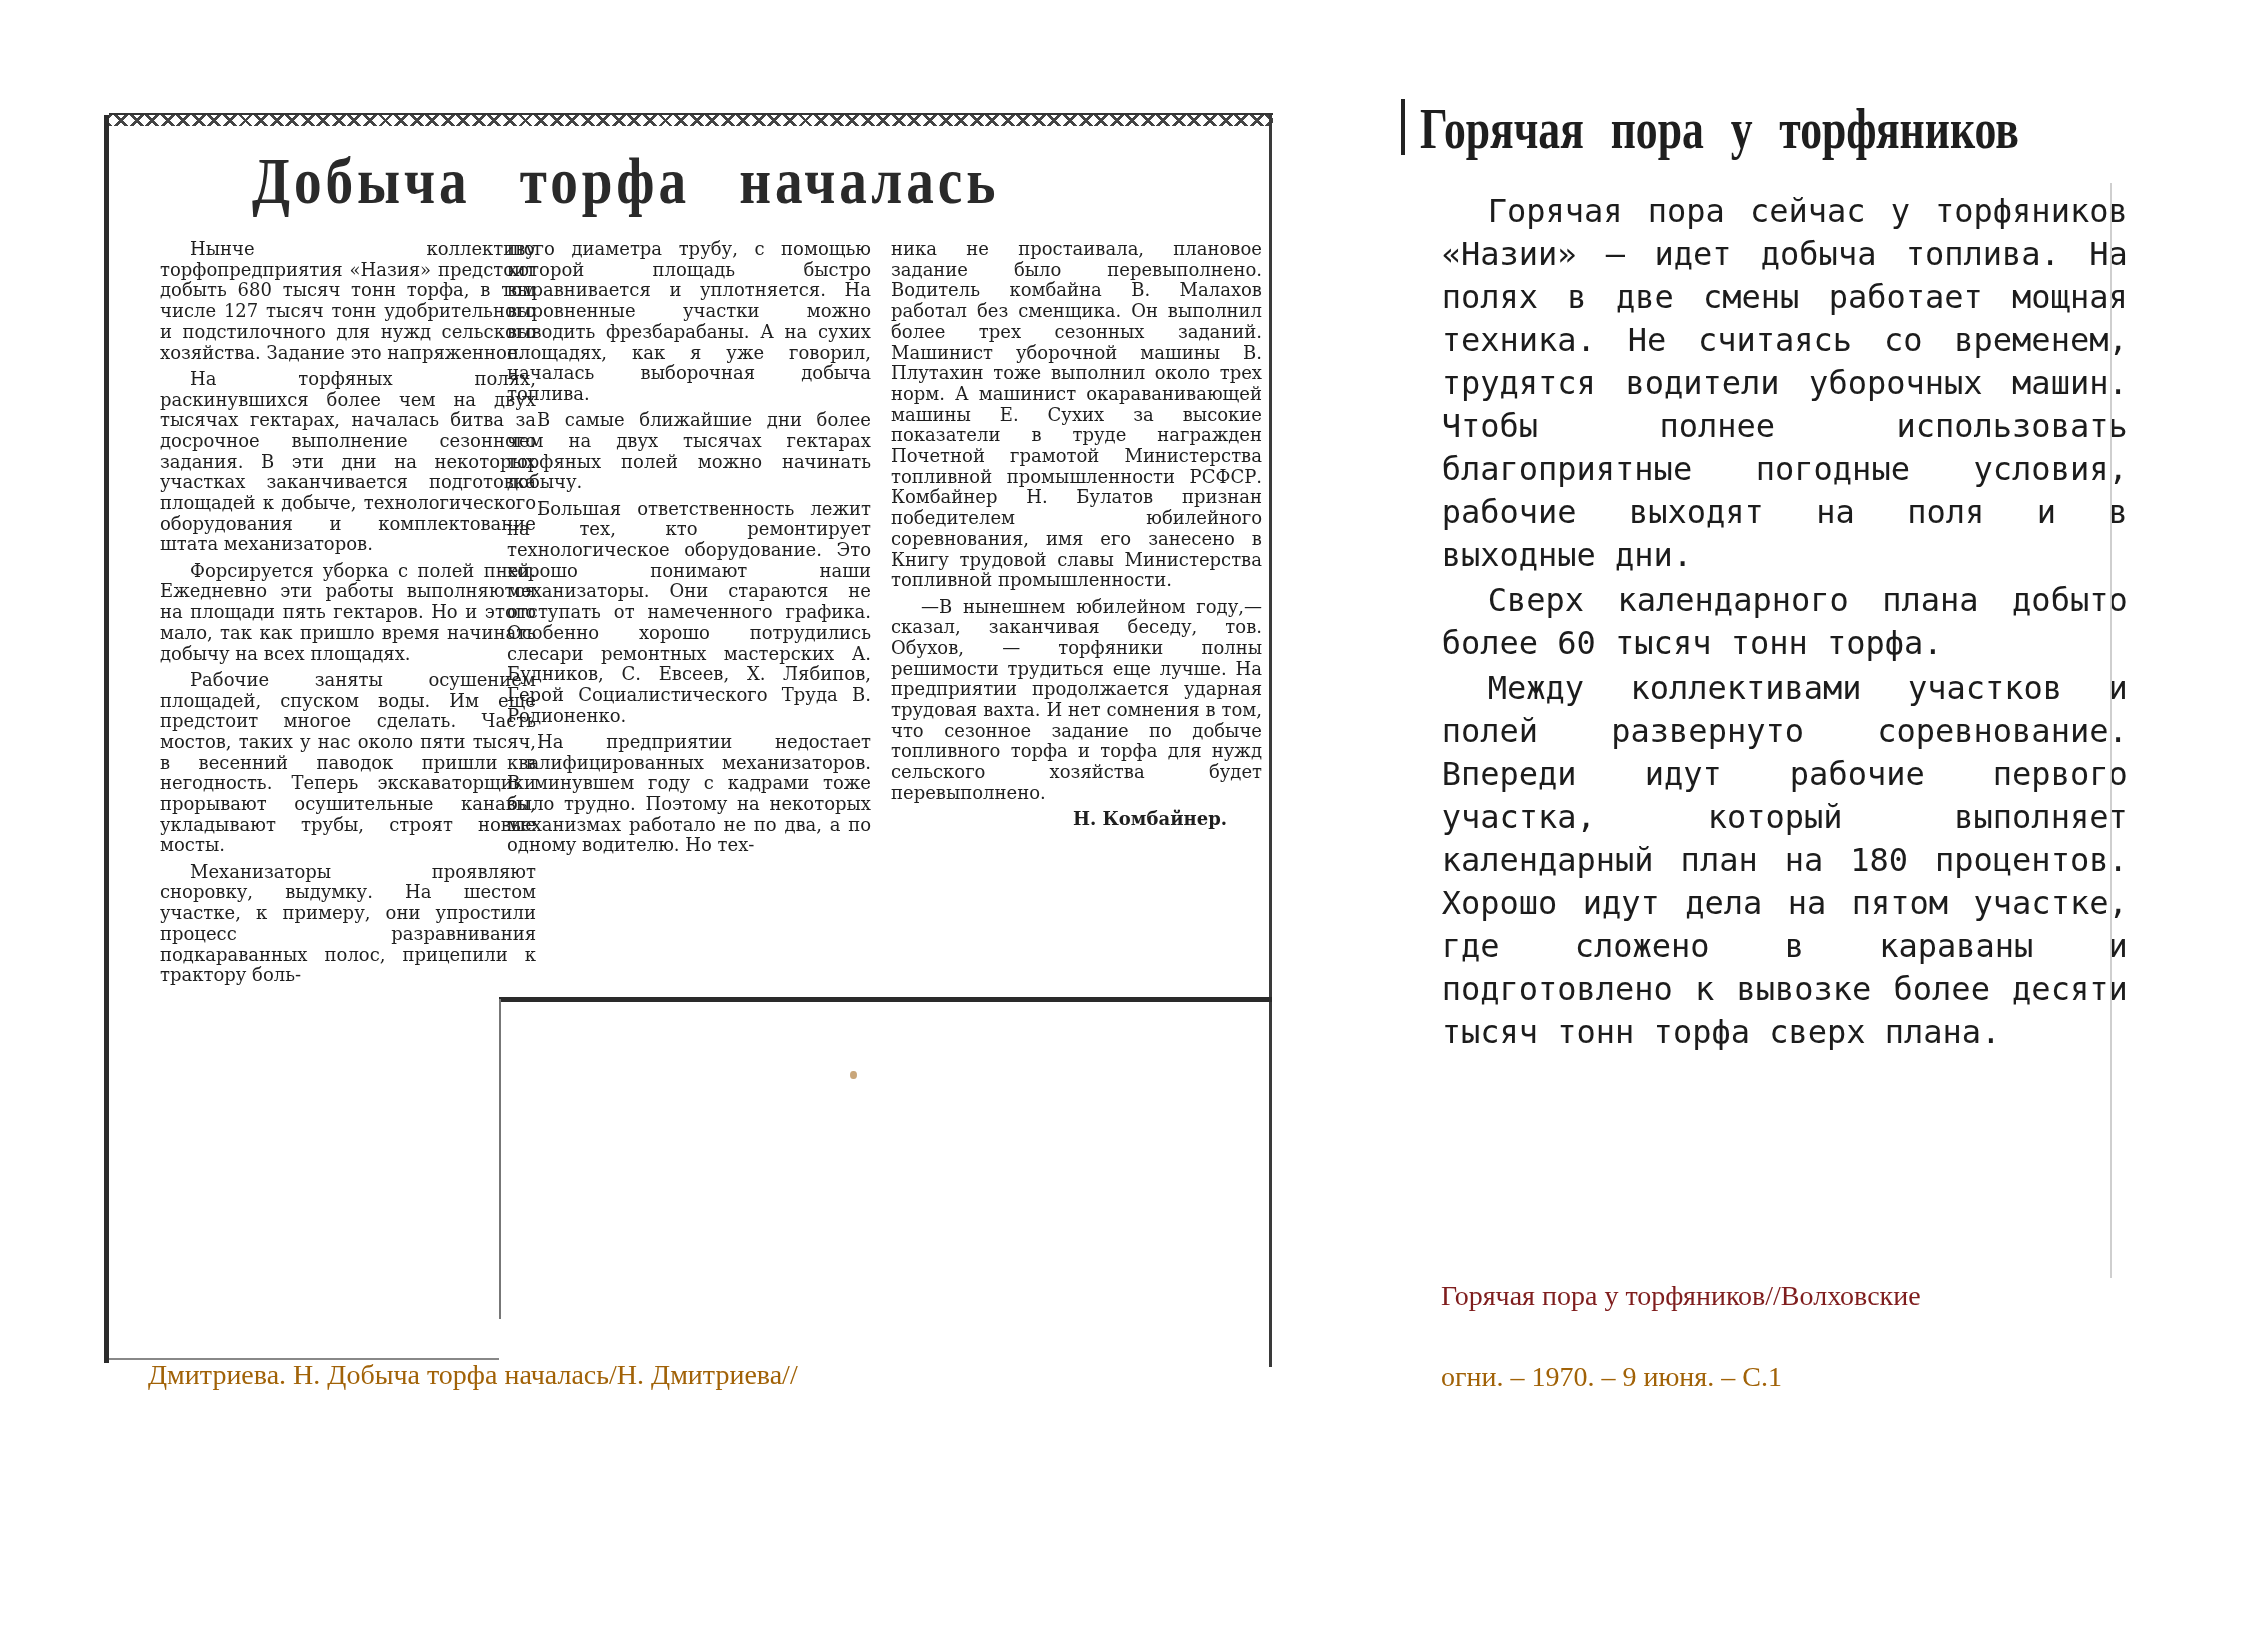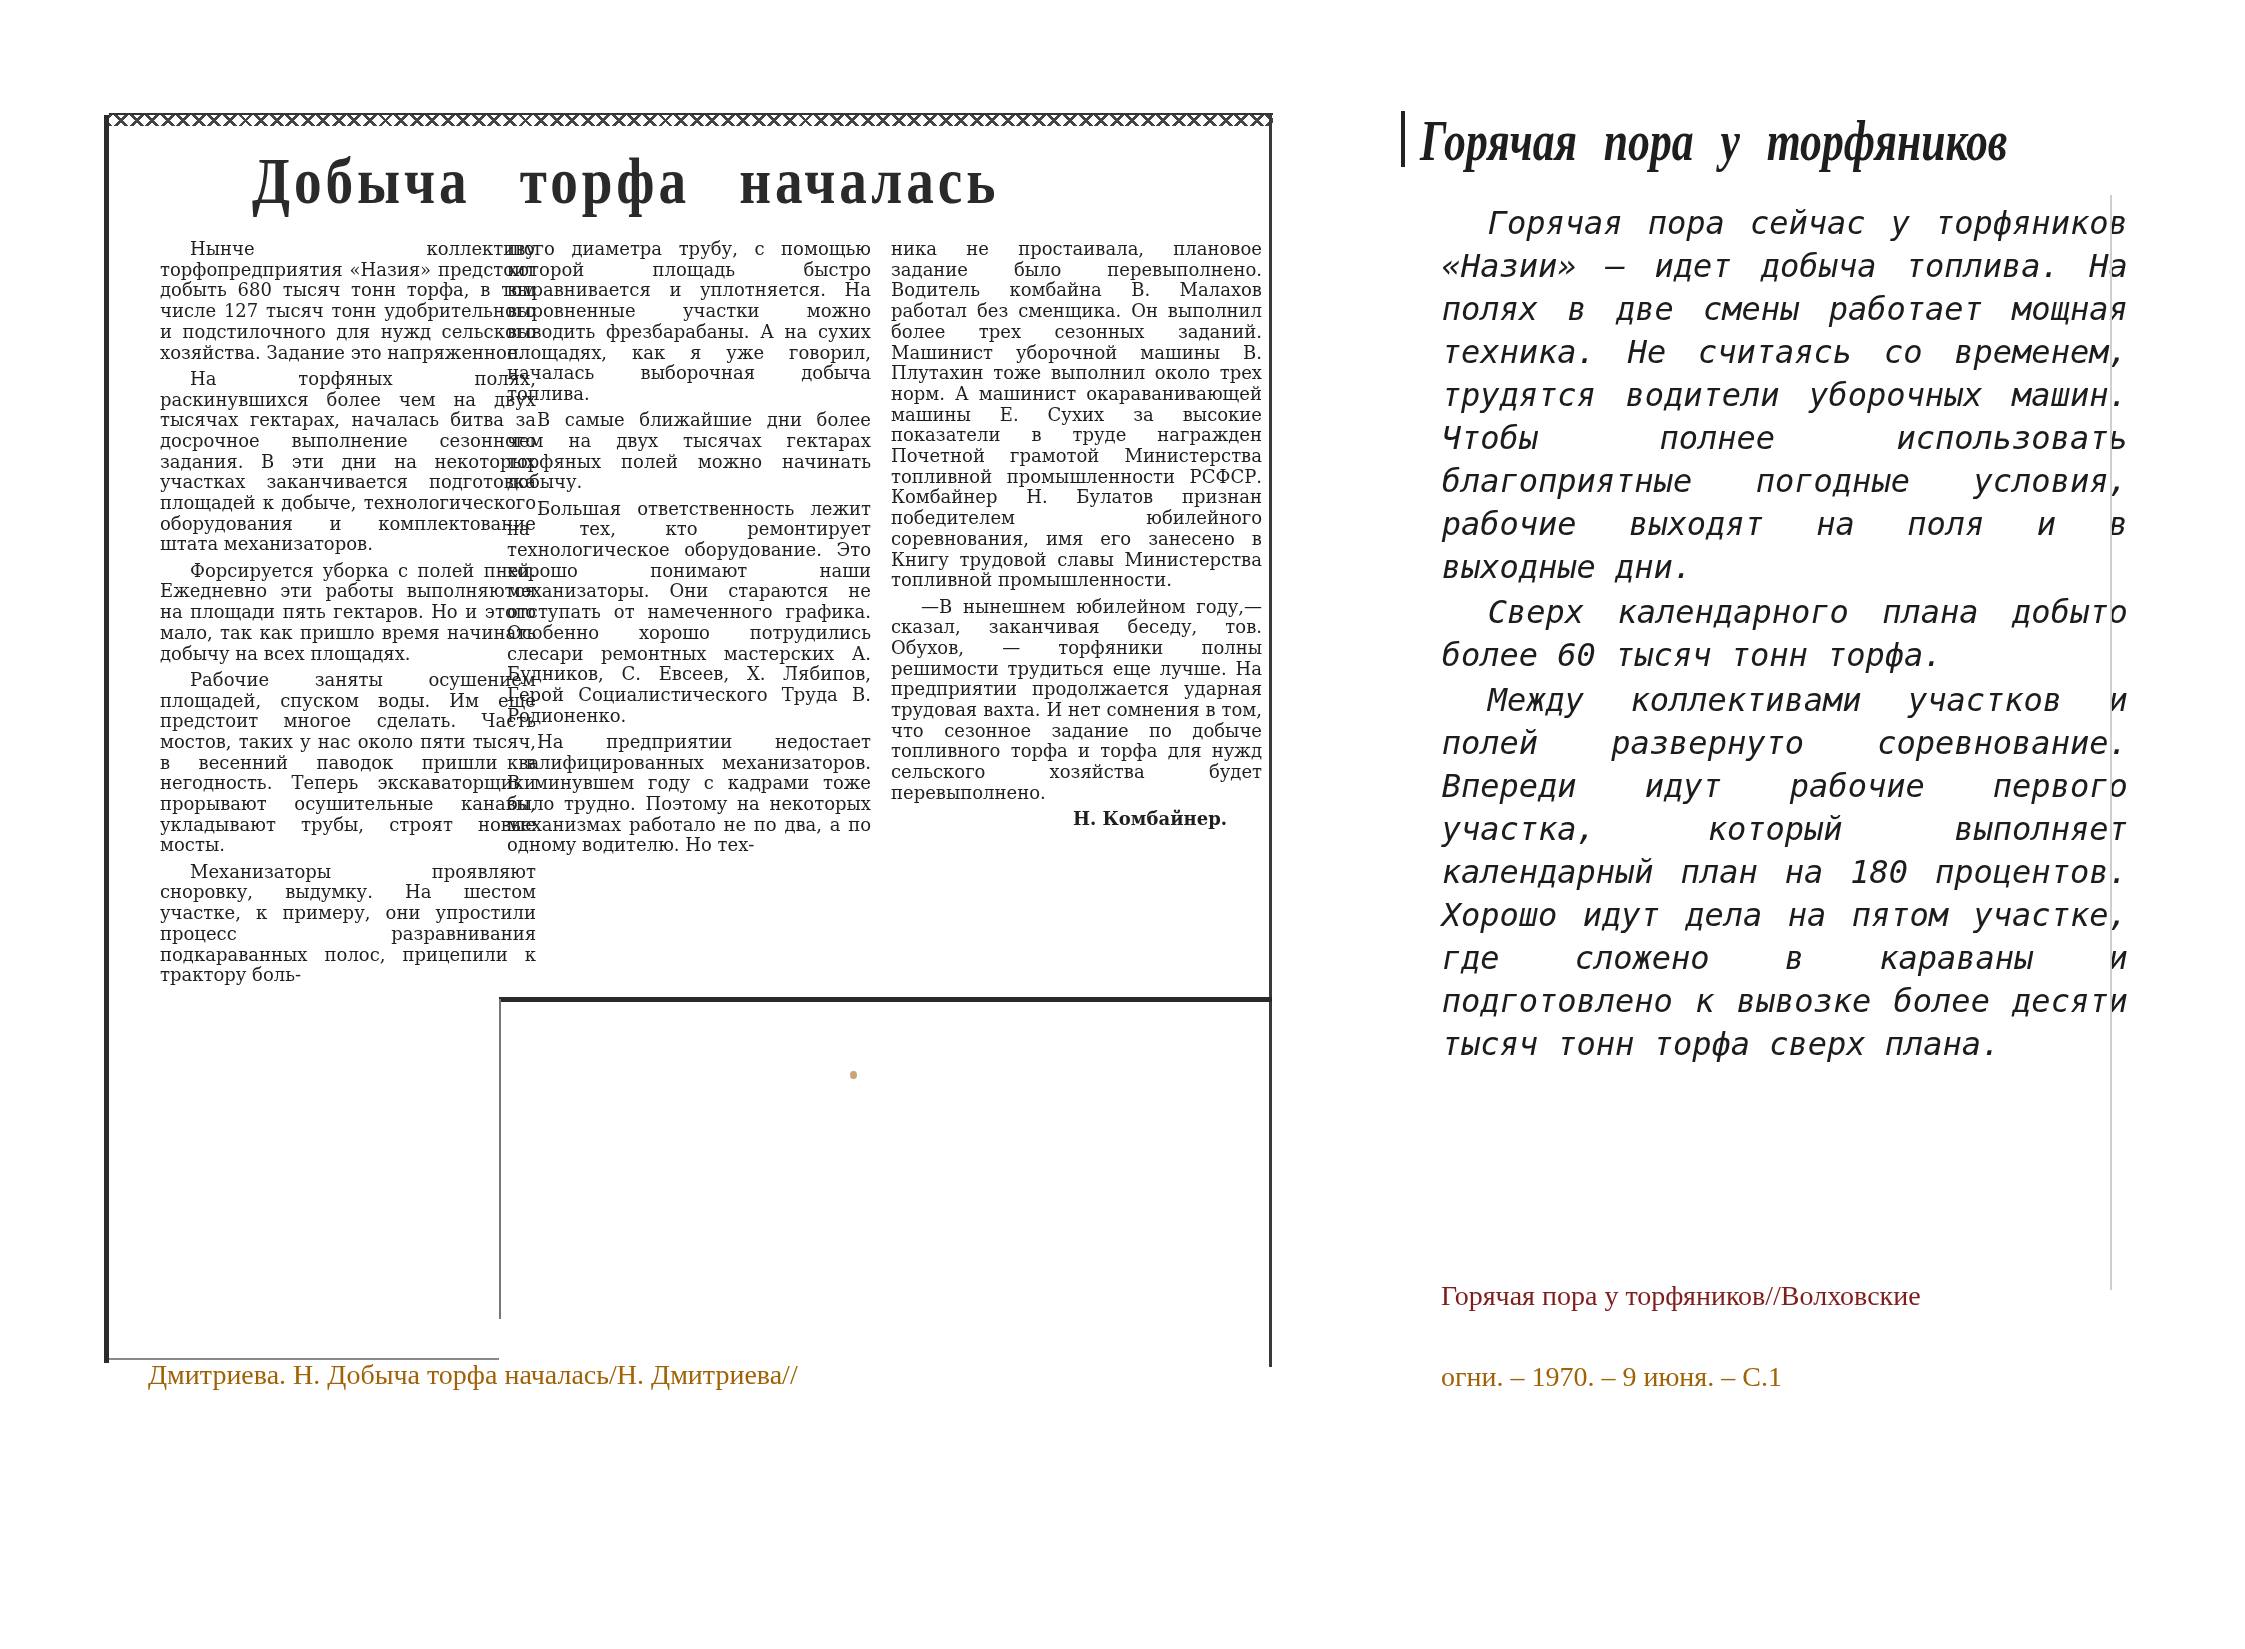--- a/index.html
+++ b/index.html
@@ -24,21 +24,21 @@
   .signature { text-align: right; font-weight: bold; padding-right: 35px; margin-top: 3.7px; text-indent: 0 !important; }
   .clip-left .vline-right { position: absolute; left: 1165px; top: 5.6px; width: 2.8px; height: 1252px; background: #3a3a3a; }
   .clip-left .bottom-rule { position: absolute; left: 395px; top: 888px; width: 773px; height: 4.6px; background: #2a2a2a; }
   .clip-left .inner-vline { position: absolute; left: 395px; top: 890px; width: 1.9px; height: 320px; background: #777; }
   .clip-left .bottom-rule-2 { position: absolute; left: 4.6px; top: 1249px; width: 390px; height: 1.9px; background: #888; }
   .spot { position: absolute; left: 850px; top: 1071px; width: 6.5px; height: 8.3px; border-radius: 50%; background: #c9a67a; }
 
   .caption-left { position: absolute; left: 148px; top: 1359px; font-size: 28px; color: #a16207; white-space: nowrap; }
 
   
-  .clip-right { position: absolute; left: 1401px; top: 102px; width: 724px; height: 1187px; font-style: italic; }
+  .clip-right { position: absolute; left: 1401px; top: 90px; width: 724px; height: 1187px; }
   .clip-right .vbar { position: absolute; left: 0; top: 9.3px; width: 3.7px; height: 56px; background: #222; }
   .clip-right .headline { position: absolute; left: 18.6px; top: 7.4px; font-family: "Liberation Serif", "DejaVu Serif", serif;
      font-weight: bold; font-size: 56px; color: #1e1e1e; white-space: nowrap; transform: scaleX(0.78); transform-origin: left center; word-spacing: 20.4px; }
   .rcol { position: absolute; left: 16.7px; top: 100px; width: 686px; font-family: "DejaVu Sans Mono", "Liberation Mono", monospace;
      font-size: 32px; line-height: 43px; color: #1c1c1c; text-align: justify; margin-left: 24px; }
   .rcol p { margin: 0 0 1.9px 0; text-indent: 46px; }
   .clip-right .vline-right { position: absolute; left: 709px; top: 93px; width: 1.9px; height: 1095px; background: #cfcfcf; }
 
   .caption-right-1 { position: absolute; left: 1441px; top: 1280px; font-size: 28px; color: #7f1d1d; white-space: nowrap; }
   .caption-right-2 { position: absolute; left: 1441px; top: 1361px; font-size: 28px; color: #a16207; white-space: nowrap; }

